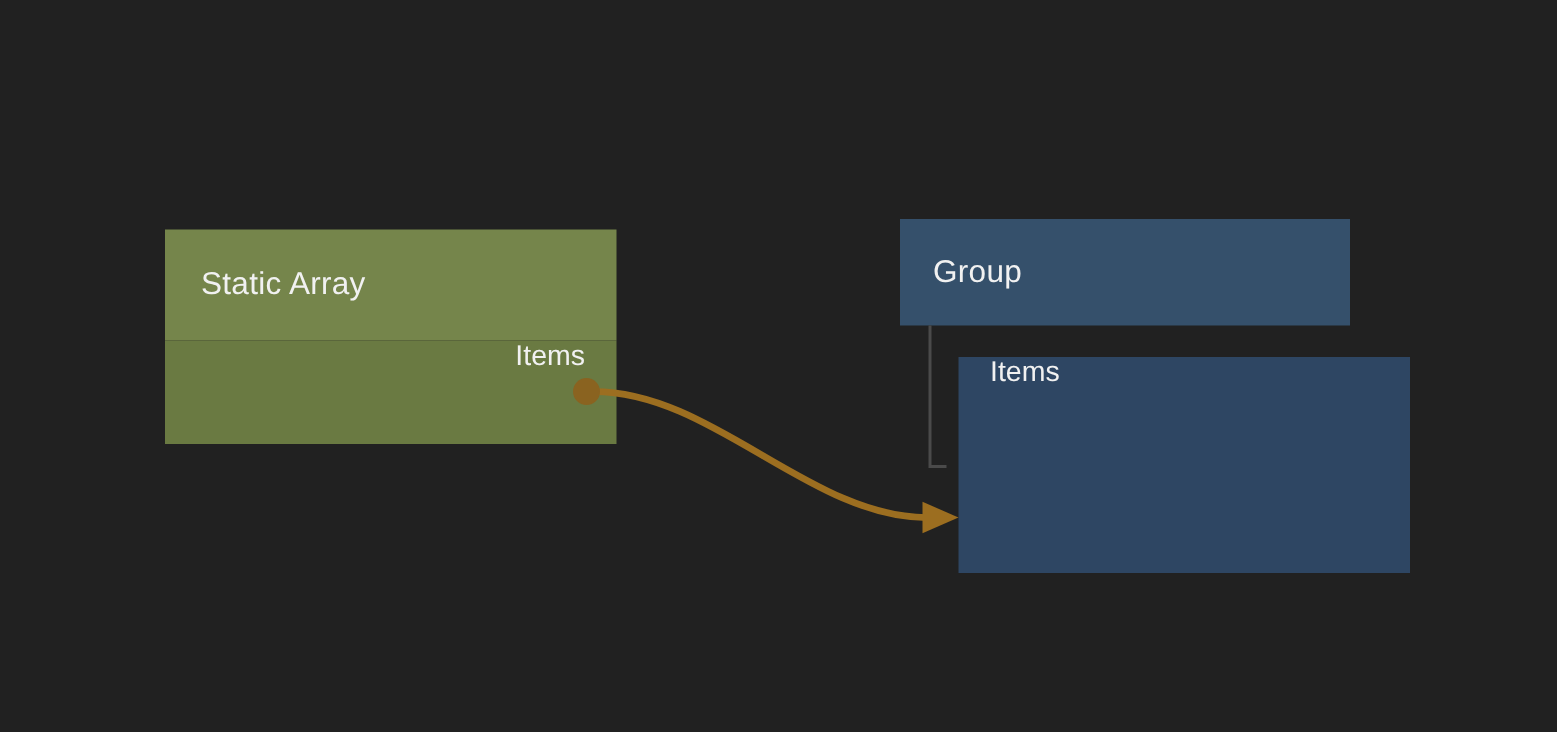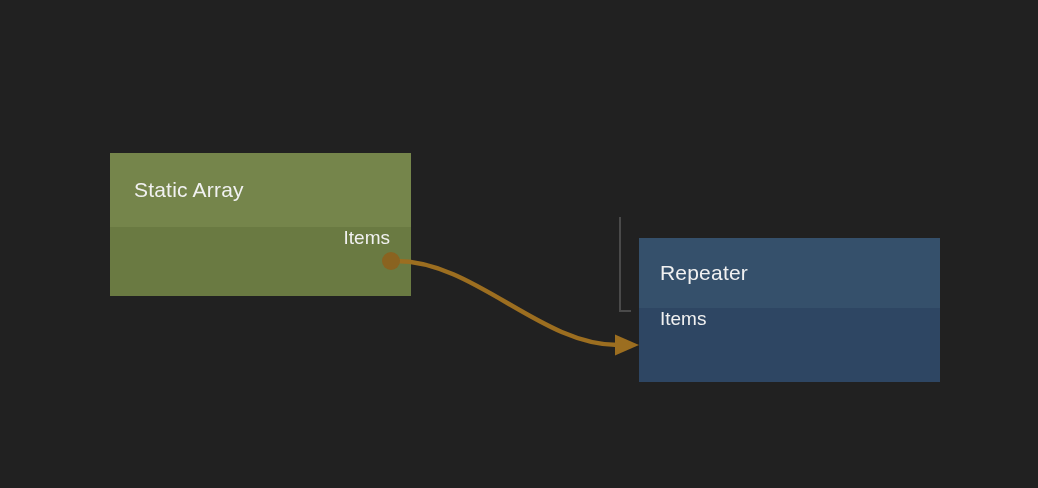--- a/index.html
+++ b/index.html
@@ -85,25 +85,27 @@
     <div class="node-header" data-interactable="true" style="background-color: rgb(117, 133, 75);">
       <span class="node-title" data-interactable="false">Static Array</span>
     </div>
     <div class="node-body" data-interactable="false" style="background-color: rgb(106, 122, 66);">
       <div class="port-row output" data-interactable="true">
         <span class="port-label" data-interactable="false">Items</span>
       </div>
     </div>
   </div>
 
+  <div class="node" id="node-group" data-interactable="true">
+    <div class="node-header" data-interactable="true" style="background-color: rgb(53, 80, 107);">
+      <span class="node-title" data-interactable="false">Group</span>
+    </div>
+  </div>
 
   <div class="node" id="node-repeater" data-interactable="true">
-    <div class="node-header" data-interactable="true" style="background-color: rgb(53, 80, 107);">
-      <span class="node-title" data-interactable="false">Repeater</span>
-    </div>
     <div class="node-body" data-interactable="false" style="background-color: rgb(46, 70, 99);">
       <div class="port-row input" data-interactable="true">
         <span class="port-label" data-interactable="false">Items</span>
       </div>
     </div>
   </div>
 
   <svg id="wire-layer" data-interactable="false" width="1038" height="488" viewBox="0 0 1038 488" xmlns="http://www.w3.org/2000/svg">
 
     <polyline data-interactable="false" points="620,217 620,311 631,311" fill="none" stroke-width="2" stroke="#4a4a4a"></polyline>

